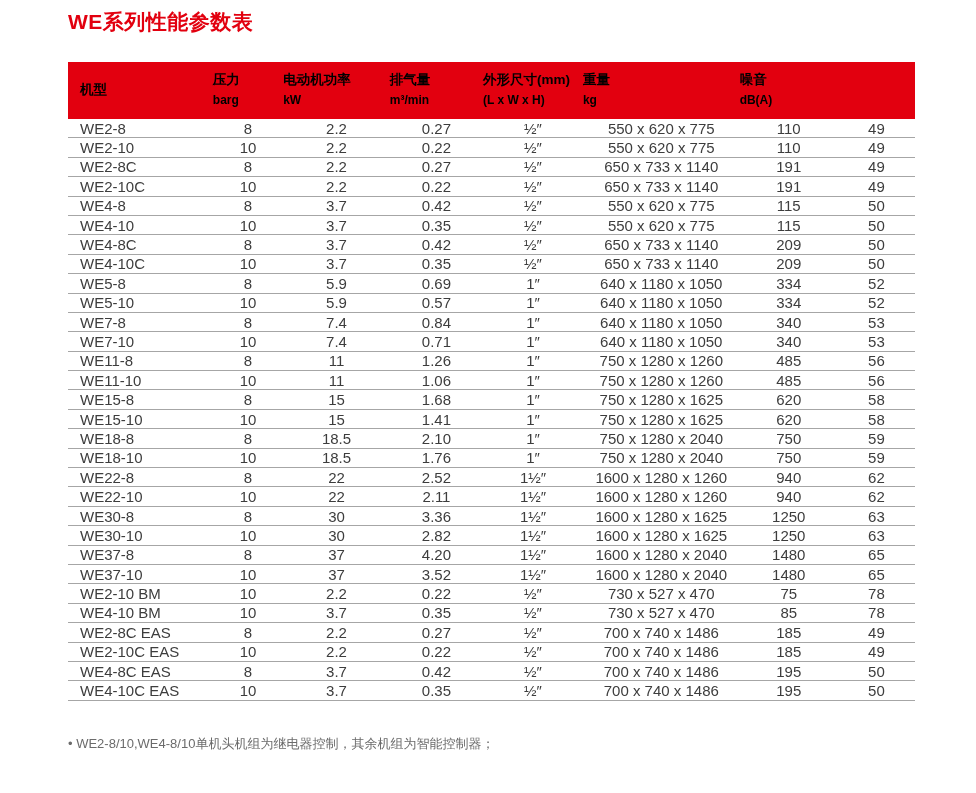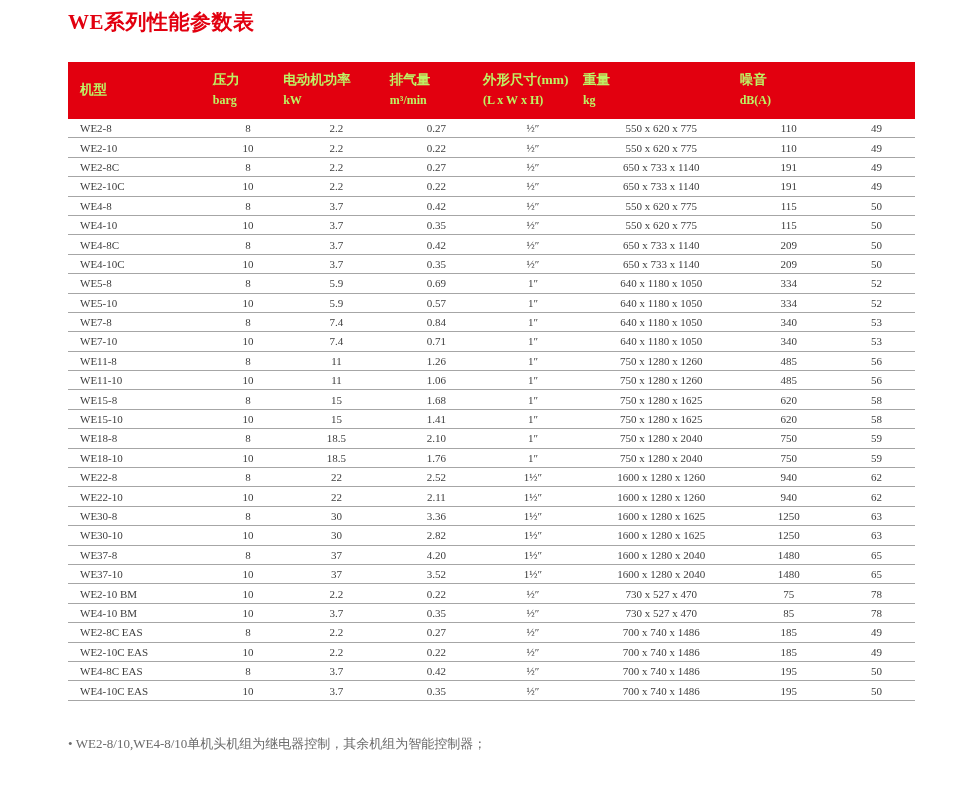--- a/index.html
+++ b/index.html
@@ -1,41 +1,41 @@
 <!DOCTYPE html>
 <html><head>
 <meta charset="utf-8">
 <style>
   html,body{margin:0;padding:0;background:#ffffff;width:976px;height:793px;overflow:hidden;}
   .page{
     position:relative;width:964px;height:793px;
-    font-family:Liberation Serif, serif;
+    font-family:Liberation Sans, sans-serif;
     --cols:17.1% 8.3% 12.6% 11% 11.8% 18.5% 11.6% 9.1%;
   }
   .title{
     position:absolute;left:68px;top:8px;
     font-size:21px;font-weight:bold;color:#E2000F;letter-spacing:0.5px;
   }
   .spec-table{position:absolute;left:68px;top:62px;width:847px;}
   .thead{
     display:grid;grid-template-columns:var(--cols);
-    background:#E2000F;color:#bef264;height:57px;
+    background:#E2000F;color:#000000;height:57px;
   }
   .th{
     display:flex;flex-direction:column;justify-content:center;
     font-weight:bold;line-height:1.1;
   }
   .th .zh{font-size:13.5px;}
   .th .unit{font-size:12px;margin-top:6px;}
   .th.model{align-items:flex-start;padding-left:12px;}
   .row{
     display:grid;grid-template-columns:var(--cols);
     height:18.4px;align-items:center;
     border-bottom:1px solid #a6a6a6;
-    font-size:11px;color:#3d3d3d;
+    font-size:15px;color:#3d3d3d;
   }
   .cell{text-align:center;white-space:nowrap;}
   .cell.model{text-align:left;padding-left:12px;}
   .section-bar{
     height:20.5px;background:#636061;color:#ffffff;
     display:flex;align-items:center;padding-left:12px;
     font-size:12.5px;font-weight:bold;letter-spacing:0.5px;
   }
   .footnotes{
     position:absolute;left:68px;top:736px;

